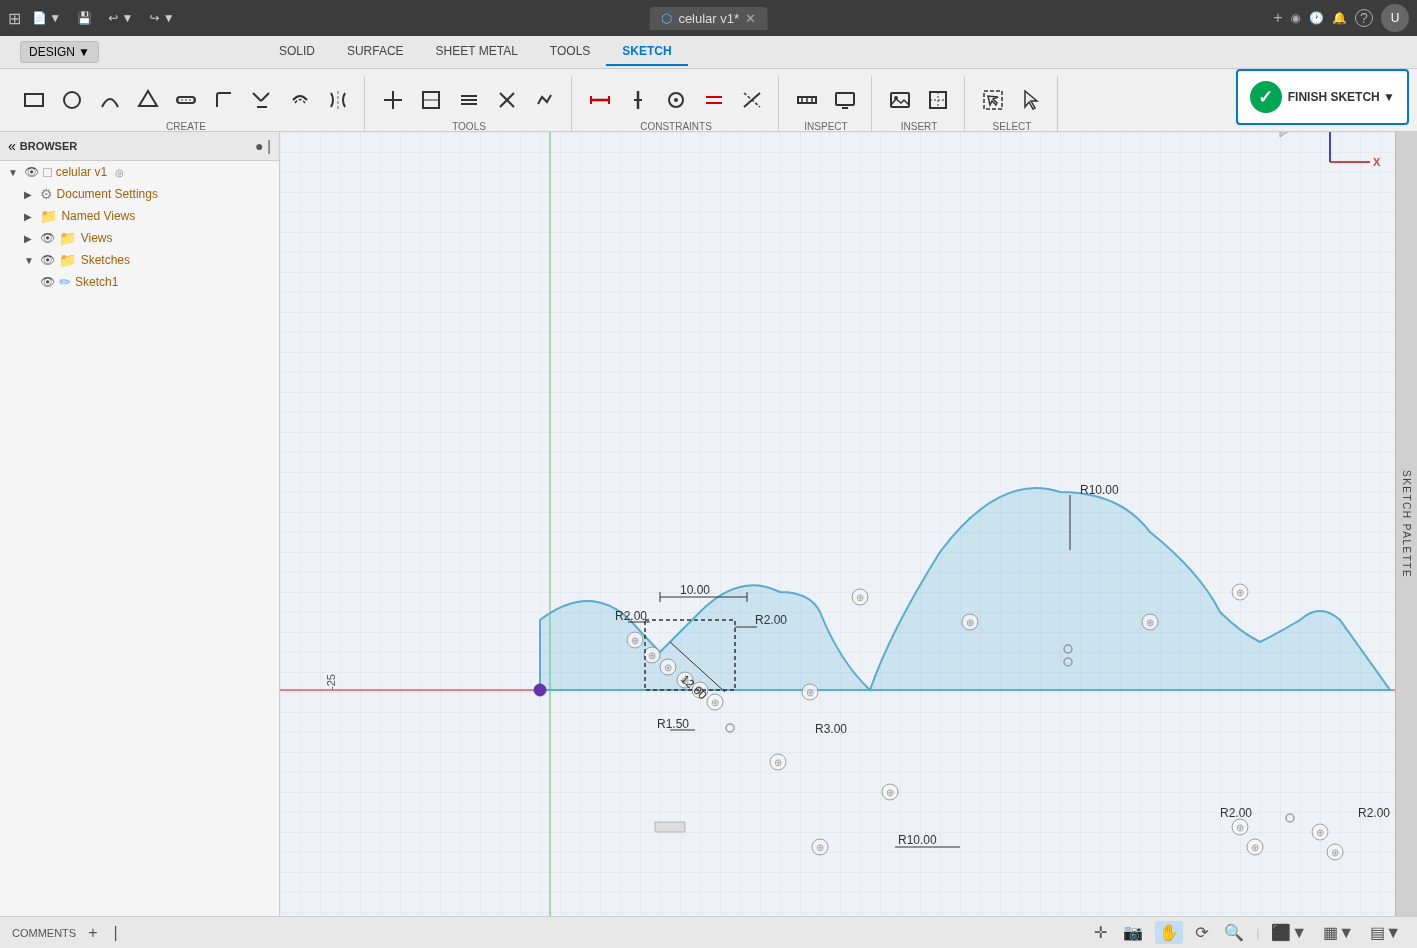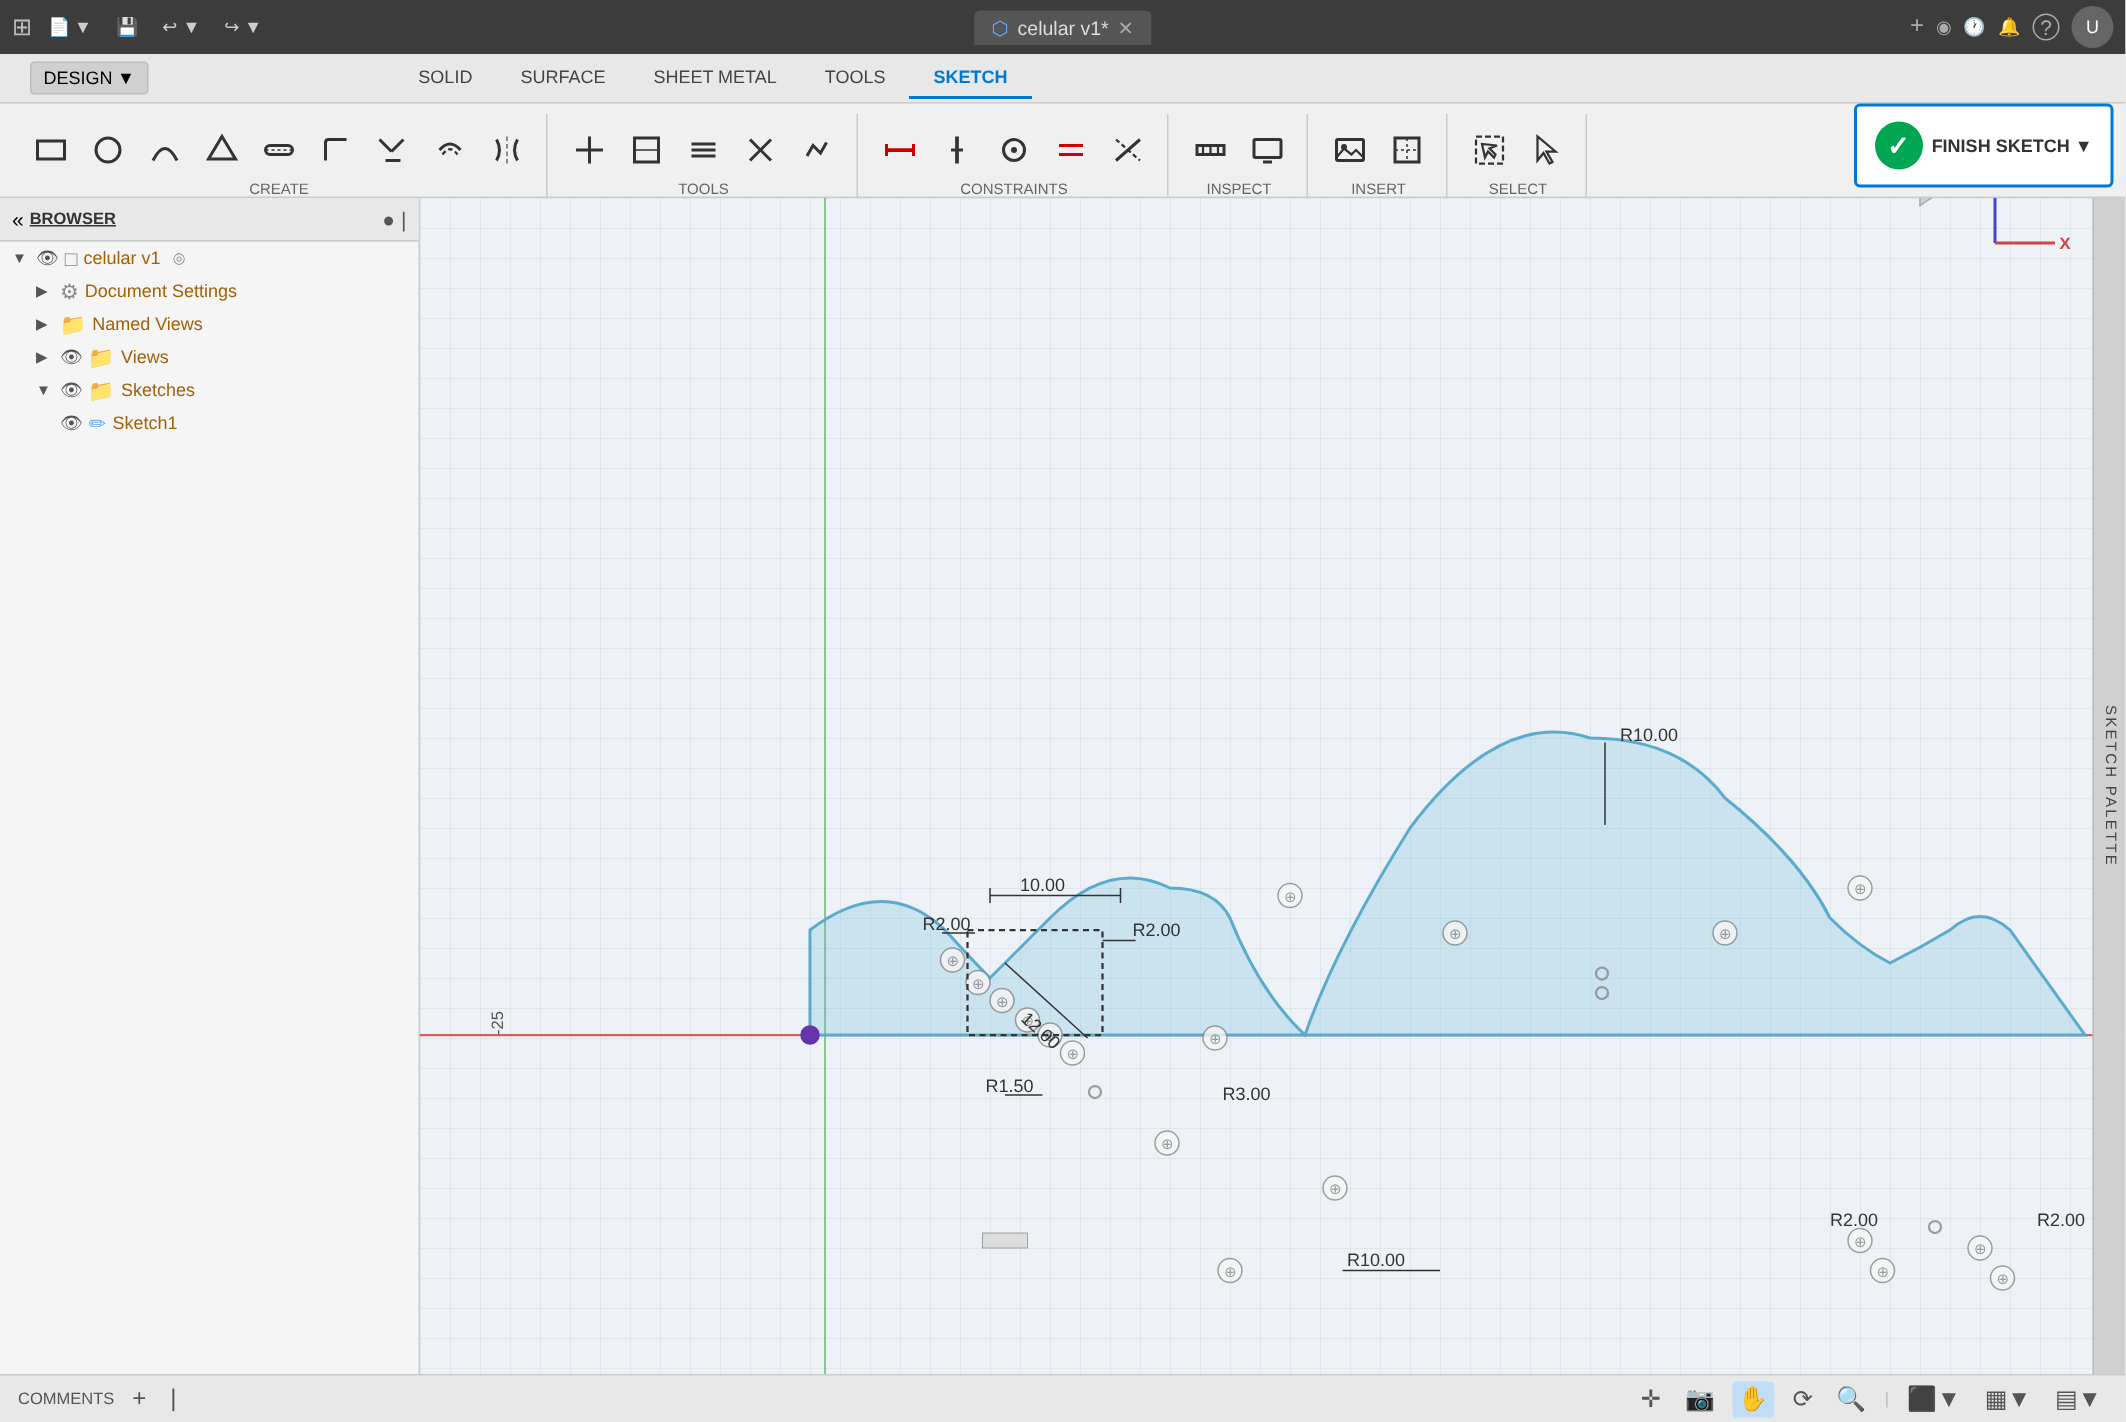--- a/index.html
+++ b/index.html
@@ -158,21 +158,21 @@
       flex-direction: column;
     }
     #browser-header {
       display: flex;
       align-items: center;
       padding: 6px 8px;
       border-bottom: 1px solid #ccc;
       background: #e8e8e8;
       gap: 4px;
     }
-    .browser-title { font-size: 11px; font-weight: bold; color: #333; flex: 1; text-decoration: underline; }
+    .browser-title { font-size: 11px; font-weight: bold; color: #333; flex: 1; }
     .browser-btn { background: none; border: none; cursor: pointer; font-size: 14px; color: #555; }
     .tree-item {
       display: flex;
       align-items: center;
       padding: 3px 8px;
       cursor: pointer;
       gap: 4px;
       font-size: 12px;
     }
     .tree-arrow { font-size: 10px; color: #555; width: 12px; }

